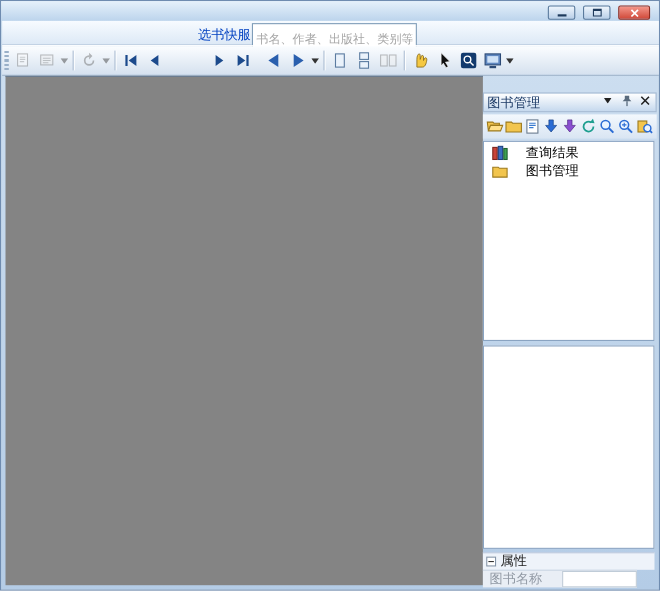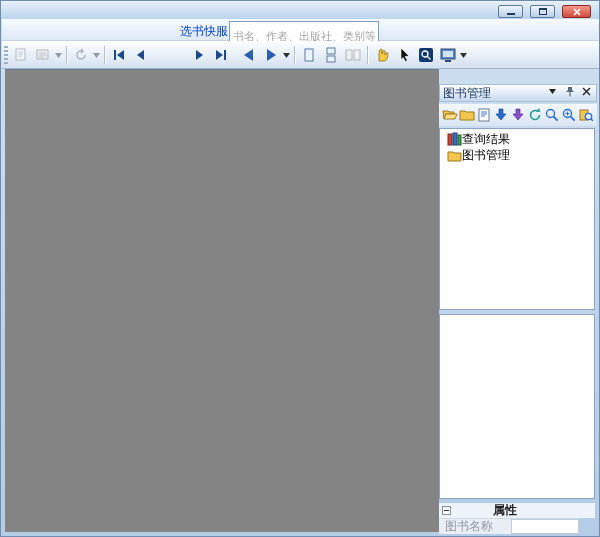--- a/index.html
+++ b/index.html
@@ -52,28 +52,28 @@
   .panel-header .ph-title{flex:1;}
   .phbtn{border:0;background:transparent;padding:0;margin-left:4px;width:13px;height:13px;
     display:flex;align-items:center;justify-content:center;}
   .panel-toolbar{height:22px;margin-top:2px;display:flex;align-items:center;padding-left:2px;
     background:linear-gradient(#f3f8fd,#d9e5f3);}
   .pbtn{width:17px;height:18px;border:0;background:transparent;padding:0;
     display:flex;align-items:center;justify-content:center;}
   .tree-box{margin-top:2px;margin-right:2px;height:182px;background:#fff;
     border:1px solid #8aa4c2;overflow:hidden;padding-top:2px;}
   .tree-item{display:flex;align-items:center;height:16px;padding-left:7px;font-size:12px;color:#000;}
-  .tree-item .tlabel{margin-left:0;}
+  .tree-item .tlabel{margin-left:16px;}
   .list-box{margin-top:4px;margin-right:2px;height:185px;background:#fff;border:1px solid #8aa4c2;}
   .props-header{margin-top:3px;margin-right:2px;height:16px;display:flex;align-items:center;
     background:#eef3fa;border-top:1px solid #b8c8dc;font-size:12px;color:#222;}
   .expand-box{width:9px;height:9px;border:1px solid #8494a8;background:#fff;margin:0 4px 0 3px;
     position:relative;display:inline-block;}
   .expand-box::after{content:"";position:absolute;left:1px;top:3px;width:5px;height:1px;background:#333;}
-  .props-title{font-weight:bold;margin-left:38px;}
+  .props-title{font-weight:normal;}
   .props-row{margin-right:18px;height:16px;display:flex;font-size:12px;background:#e9eef5;
     border-top:1px solid #cfd9e6;}
   .props-label{width:72px;color:#9199a4;padding-left:6px;display:flex;align-items:center;}
   .props-value{flex:1;background:#fff;border:1px solid #c0ccd8;}
   svg{display:block;}
 </style>
 </head>
 <body>
 
 <div class="win">

